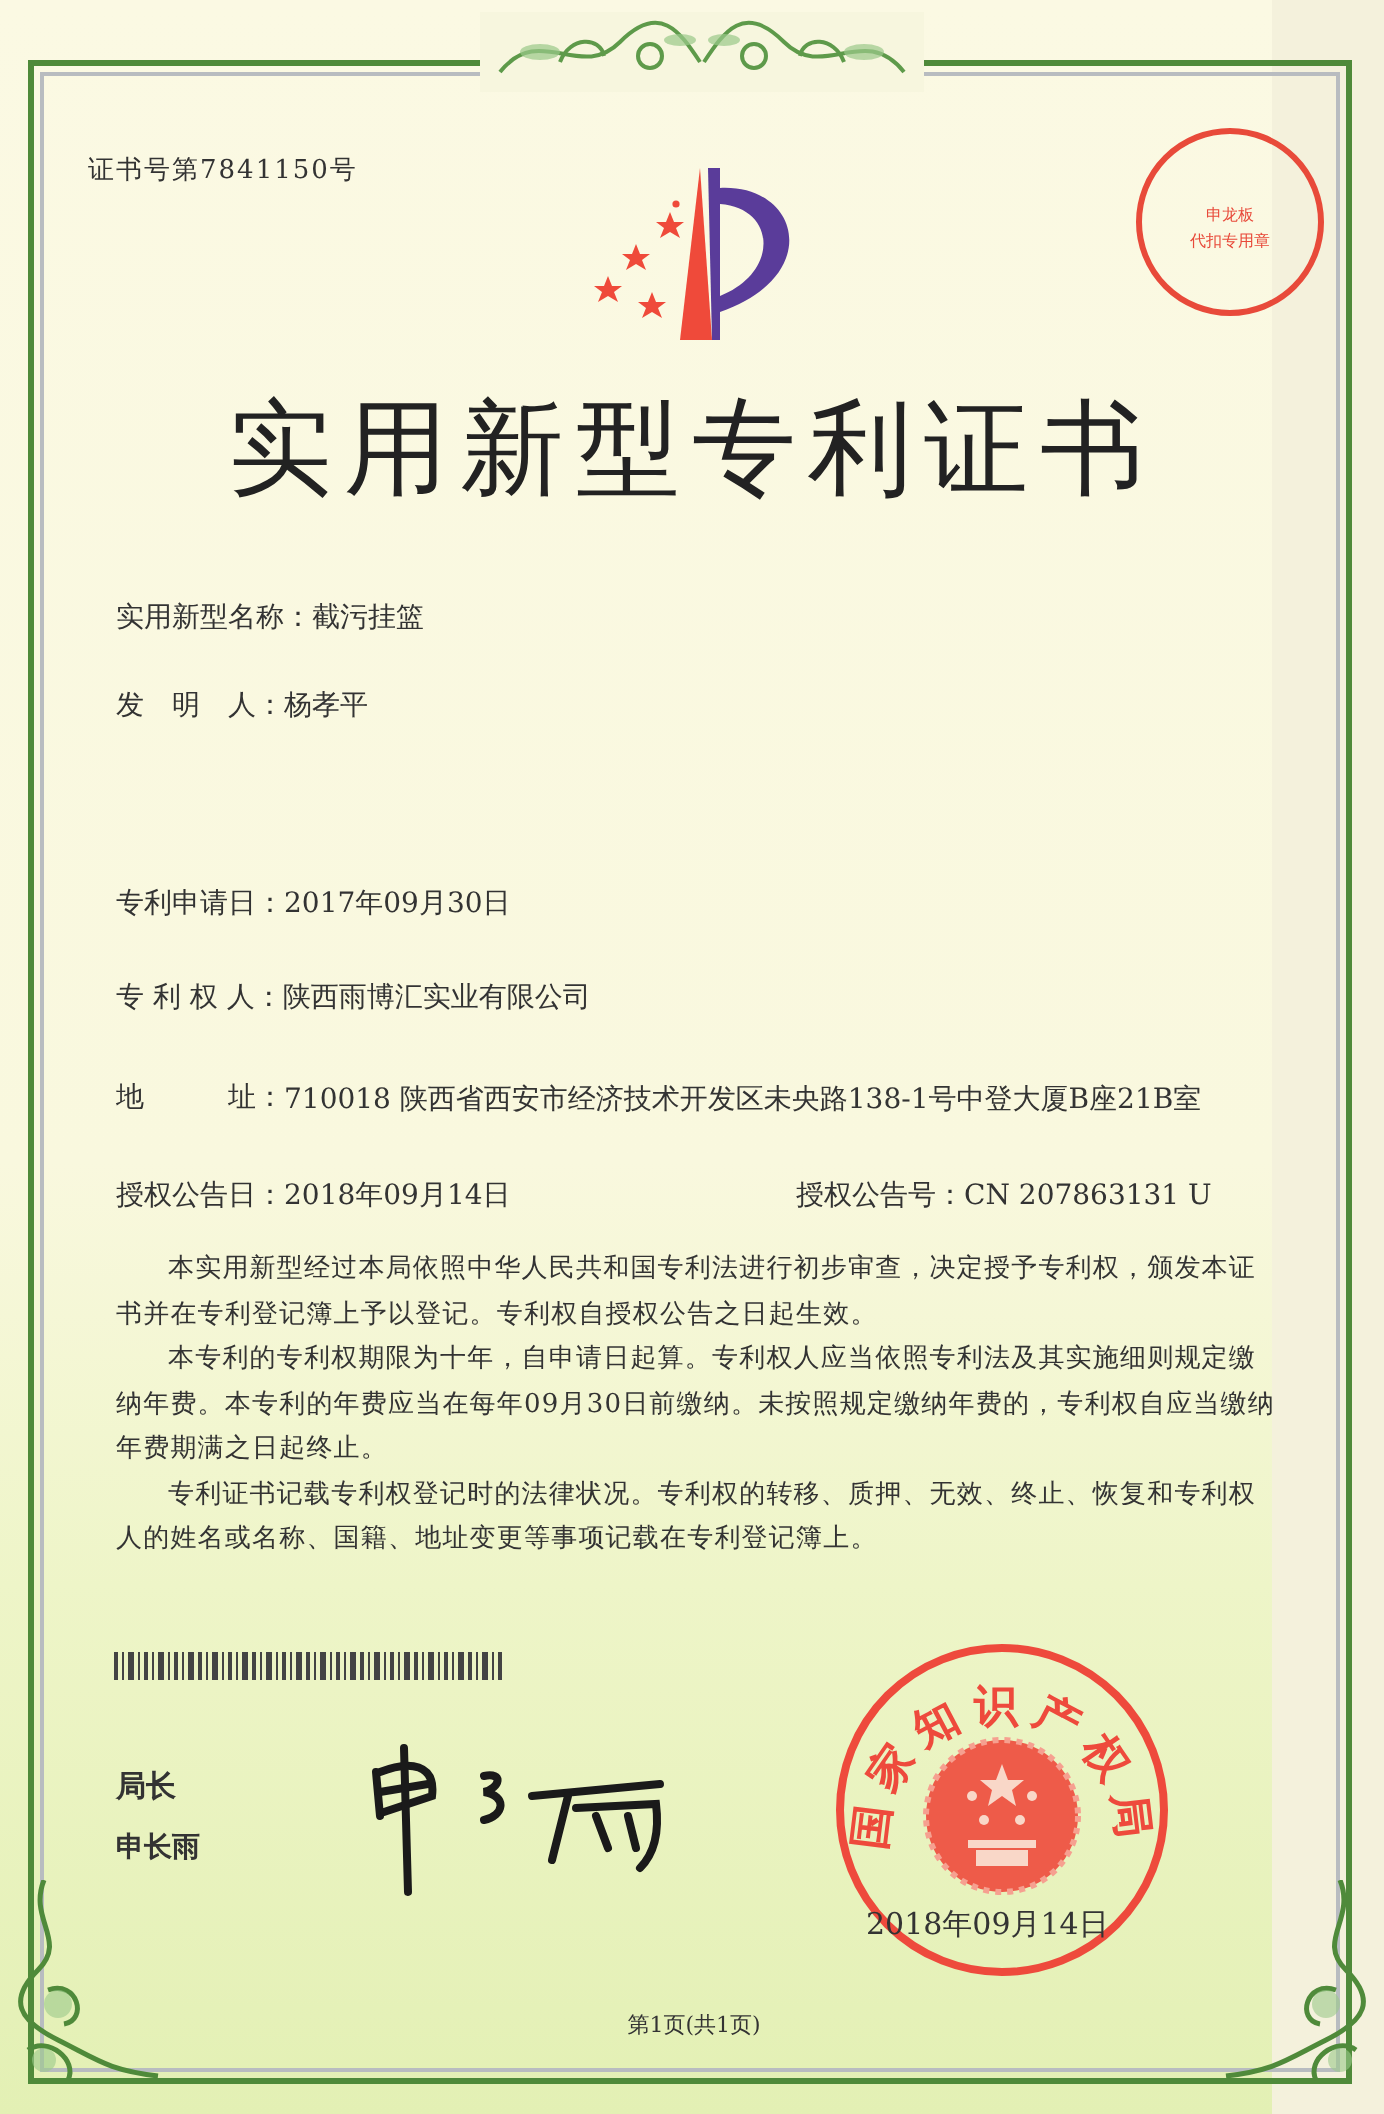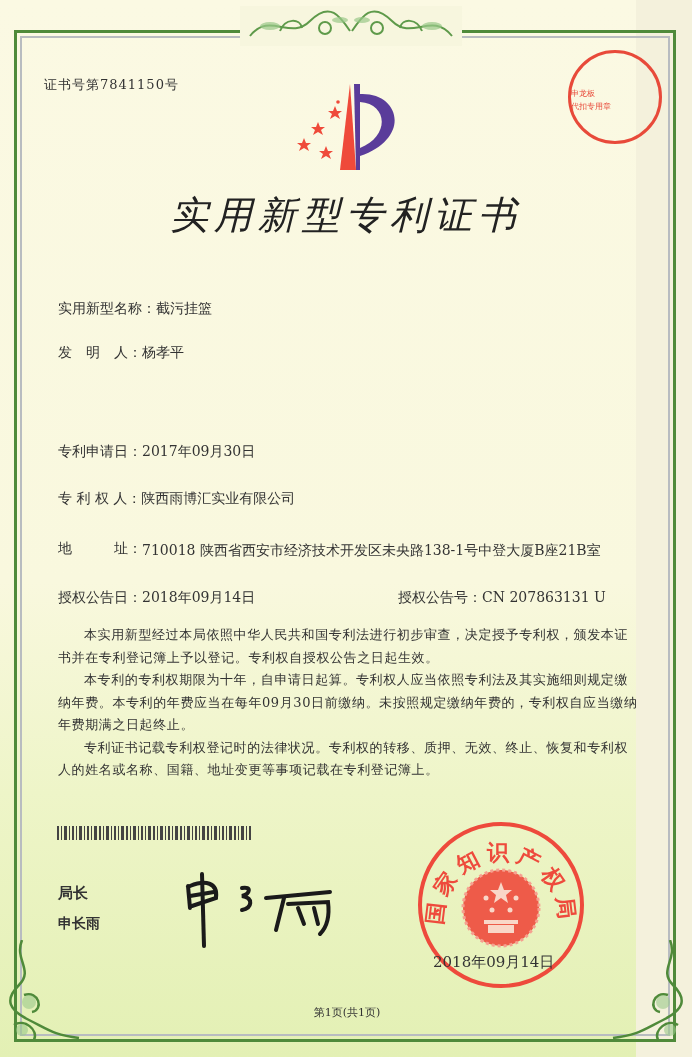--- a/index.html
+++ b/index.html
@@ -25,30 +25,29 @@
     position:absolute; left:240px; top:6px; width:222px; height:40px;
     background:#f7f6de;
   }
   .ornament-top svg { width:100%; height:100%; }
   .corner { position:absolute; width:80px; height:110px; }
   .corner svg { width:100%; height:100%; }
 
   .cert-no { position:absolute; left:44px; top:76px; font-size:13px; color:#333; letter-spacing:1px; }
   .logo { position:absolute; left:290px; top:78px; width:120px; height:100px; }
   .stamp-top {
-    position:absolute; left:568px; top:50px; width:94px; height:94px;
+    position:absolute; left:568px; top:64px; width:94px; height:94px;
     border:3px solid #e84a3a; border-radius:50%; box-sizing:border-box;
-    color:#e84a3a; font-size:8px; text-align:left;
+    color:#e84a3a; font-size:8px; text-align:center;
   }
   .stamp-top .inner { position:absolute; left:0; right:0; top:34px; line-height:13px; }
   .title {
     position:absolute; left:0; width:692px; top:190px; text-align:center;
-    font-size:38px; color:#222; letter-spacing:6px;
+    font-size:52px; color:#222; letter-spacing:6px;
     font-family:"DejaVu Sans","Liberation Sans",sans-serif;
-    font-style:italic;
   }
 
   .field { position:absolute; left:58px; font-size:14px; color:#333; white-space:nowrap; }
   .field .lbl { display:inline-block; }
   .field .val { display:inline-block; }
   .f-name { top:300px; }
   .f-inventor { top:344px; }
   .f-patno { top:396px; }
   .f-appdate { top:443px; }
   .f-owner { top:490px; }

